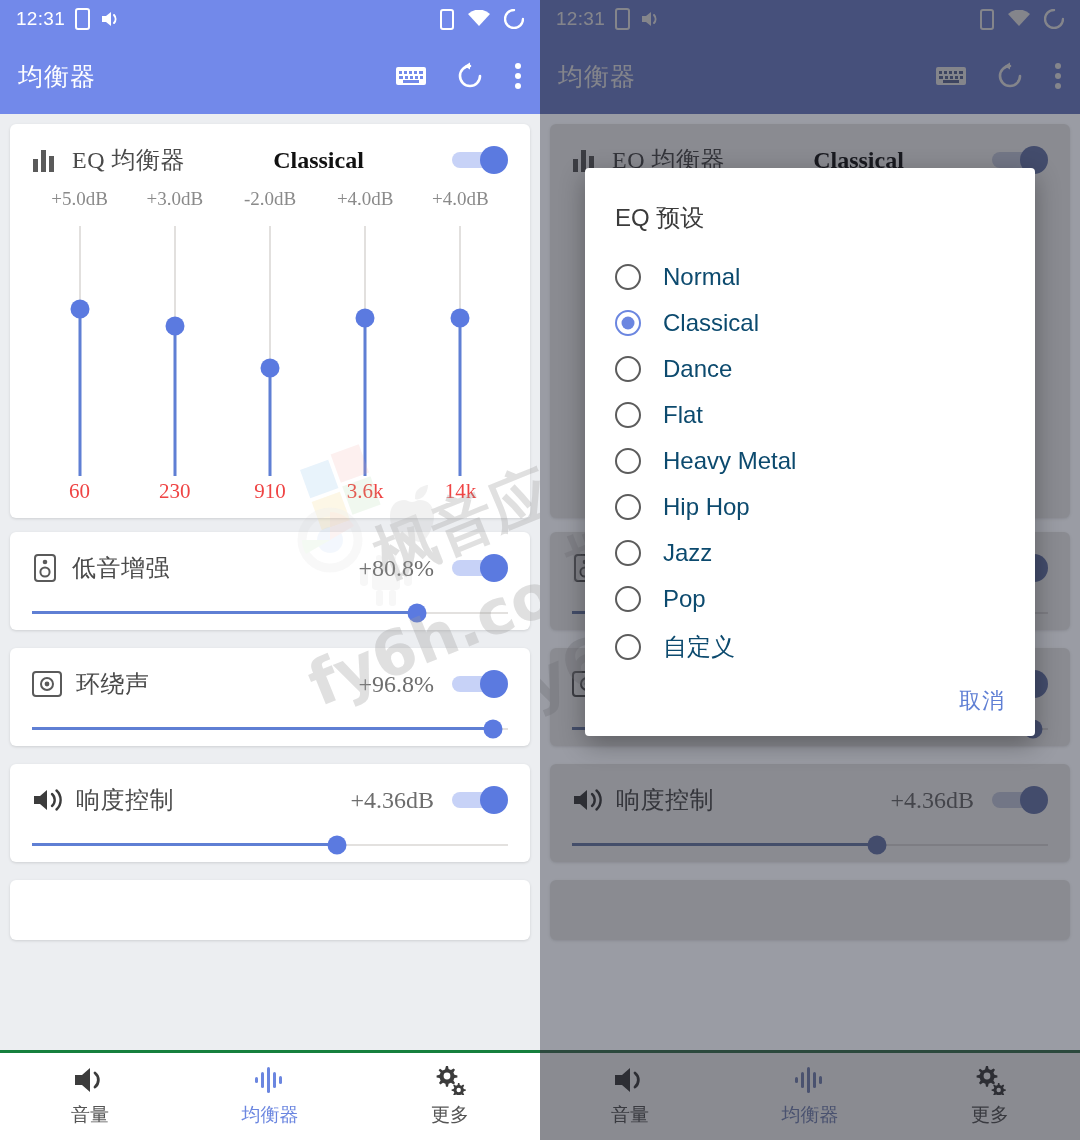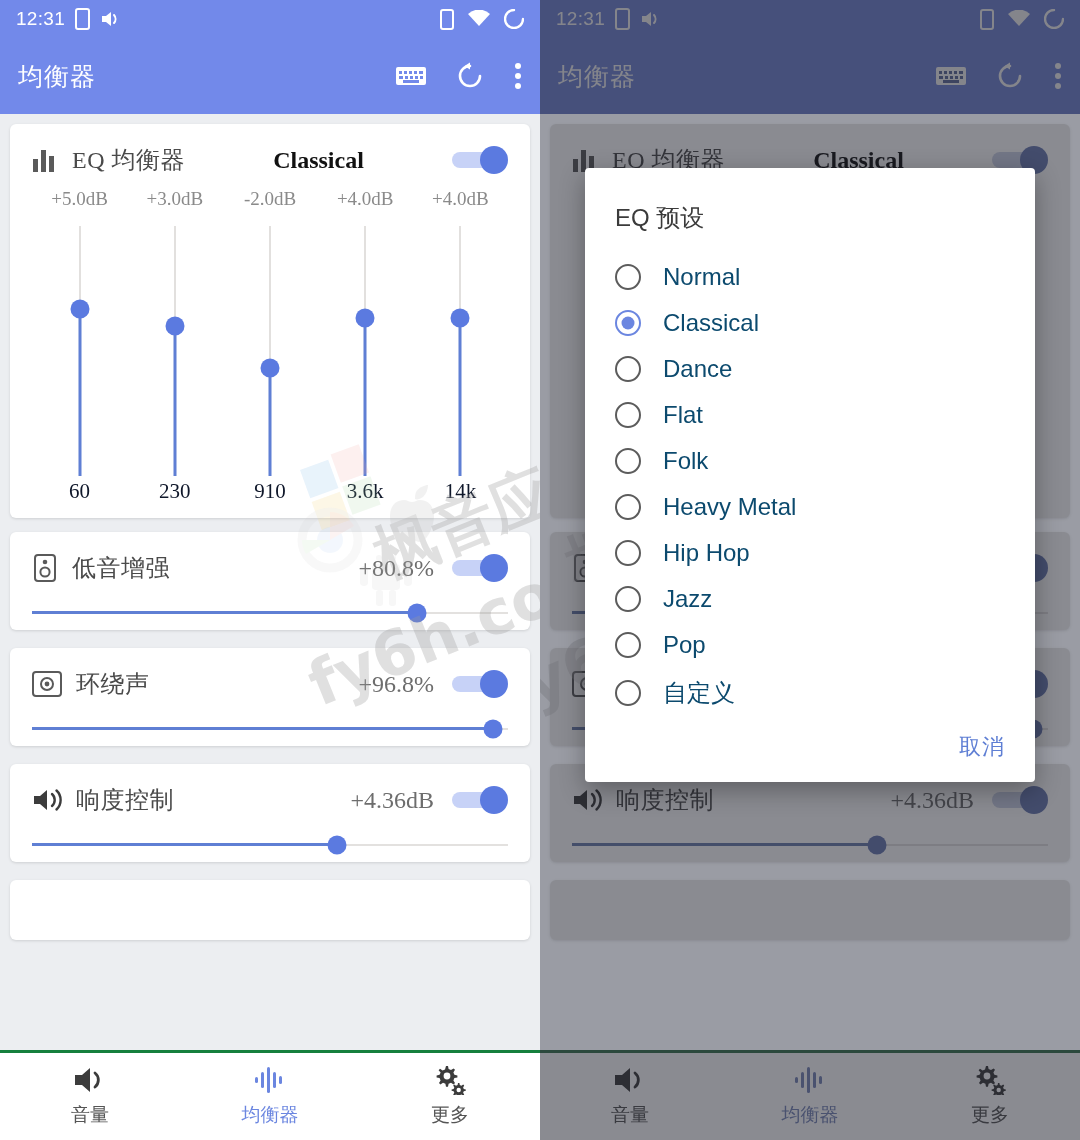--- a/index.html
+++ b/index.html
@@ -81,21 +81,21 @@
   .eq-fill {
     position: absolute; left: 50%; transform: translateX(-50%);
     bottom: 28px; width: 3px; background: #5f7fd4;
   }
   .eq-thumb {
     position: absolute; left: 50%; transform: translate(-50%,-50%);
     width: 19px; height: 19px; border-radius: 50%; background: #5b7ae0;
   }
   .eq-freq {
     position: absolute; bottom: 0; left: 0; right: 0; text-align: center;
-    font-size: 21px; color: #0f172a;
+    font-size: 21px; color: #ef4444;
   }
 
   
   .hslider { position: relative; height: 34px; margin: 0 22px 18px 22px; }
   .hs-track { position: absolute; left: 0; right: 0; top: 16px; height: 2px; background: #e3e1df; }
   .hs-fill { position: absolute; left: 0; top: 15px; height: 3px; background: #5f7fd4; }
   .hs-thumb {
     position: absolute; top: 17px; transform: translate(-50%,-50%);
     width: 19px; height: 19px; border-radius: 50%; background: #5b7ae0;
   }
@@ -635,24 +635,20 @@
           <div class="dlg-item">
             <span class="radio"></span>
             <span class="dlg-label">Dance</span>
           </div>
           <div class="dlg-item">
             <span class="radio"></span>
             <span class="dlg-label">Flat</span>
           </div>
           <div class="dlg-item">
             <span class="radio"></span>
-            <span class="dlg-label">Folk</span>
-          </div>
-          <div class="dlg-item">
-            <span class="radio"></span>
             <span class="dlg-label">Heavy Metal</span>
           </div>
           <div class="dlg-item">
             <span class="radio"></span>
             <span class="dlg-label">Hip Hop</span>
           </div>
           <div class="dlg-item">
             <span class="radio"></span>
             <span class="dlg-label">Jazz</span>
           </div>

